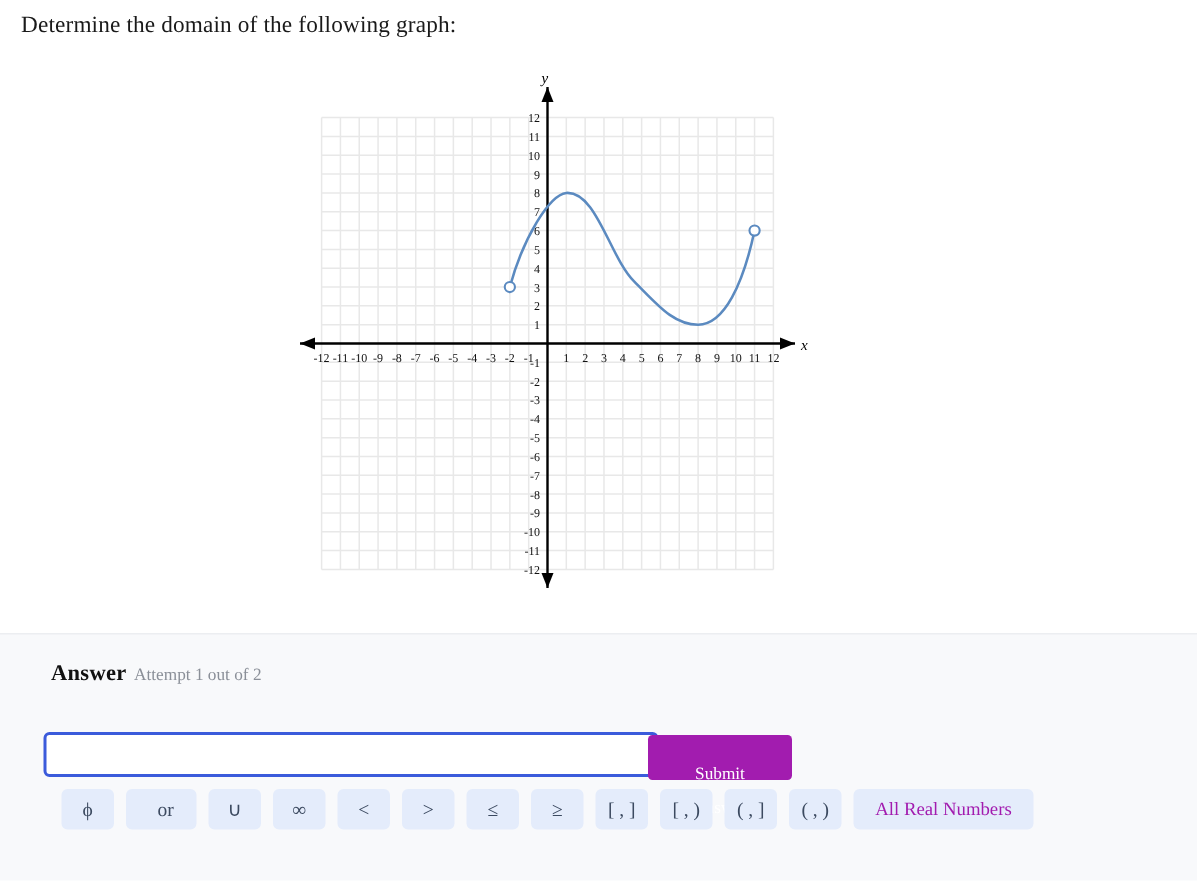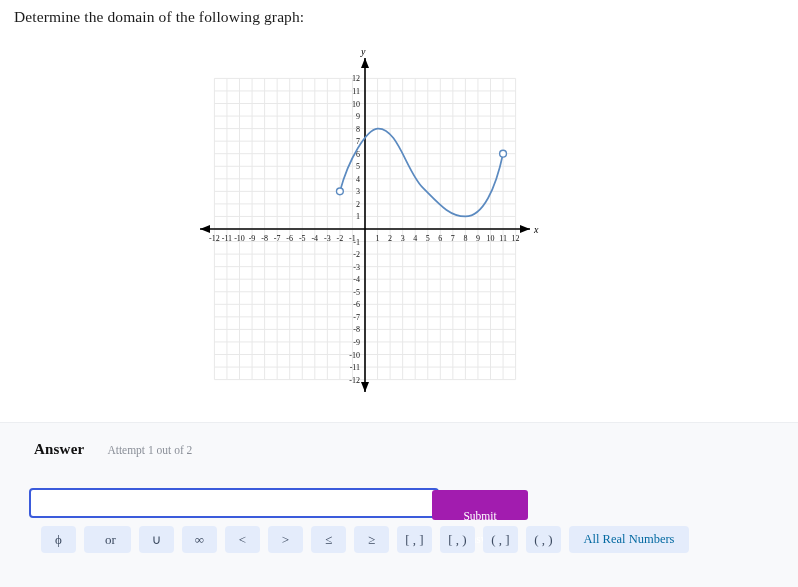--- a/index.html
+++ b/index.html
@@ -49,21 +49,21 @@
     background: #f8f9fb;
     border-top: 1px solid #eceef1;
   }
 
   .answer-head {
     position: absolute;
     left: 34px;
     top: 18px;
     display: flex;
     align-items: baseline;
-    gap: 23px;
+    gap: 5px;
   }
   .answer-title {
     font-family: "Liberation Serif", serif;
     font-size: 15px;
     font-weight: bold;
     color: #111111;
     letter-spacing: 0.2px;
   }
   .attempt-text {
     font-family: "Liberation Serif", serif;
@@ -125,21 +125,21 @@
     color: #3c4a60;
     font-family: "Liberation Serif", serif;
     font-size: 13px;
     cursor: pointer;
     padding: 0 6px;
     display: inline-flex;
     align-items: center;
     justify-content: center;
   }
   .sym-btn.wide { min-width: 47px; padding-left: 12px; }
-  .sym-btn.extra { min-width: 120px; font-size: 12.5px; color: #0369a1; }
+  .sym-btn.extra { min-width: 120px; font-size: 12.5px; color: #a21caf; }
 </style>
 </head>
 <body>
 
 <div id="root">
 
   <div class="question">Determine the domain of the following graph:</div>
 
   <div class="graph-wrap">
     <svg class="graph-svg" width="348" height="352" viewBox="0 0 348 352">

